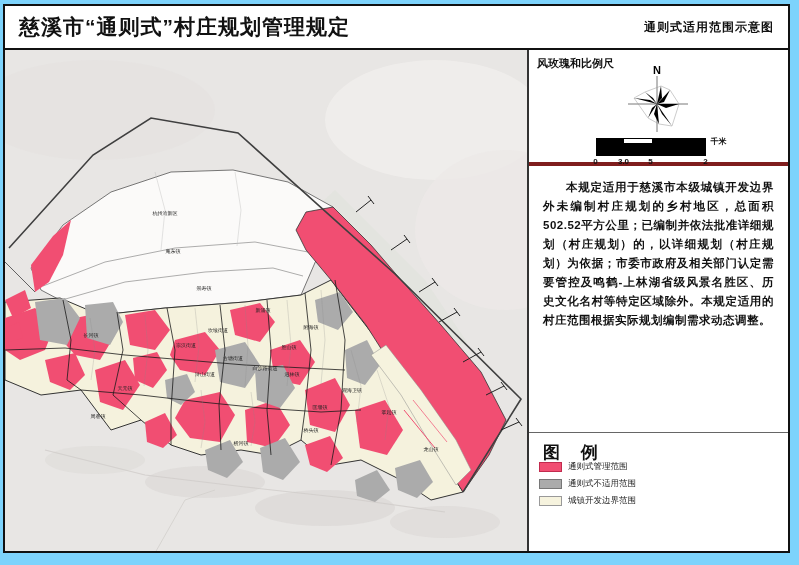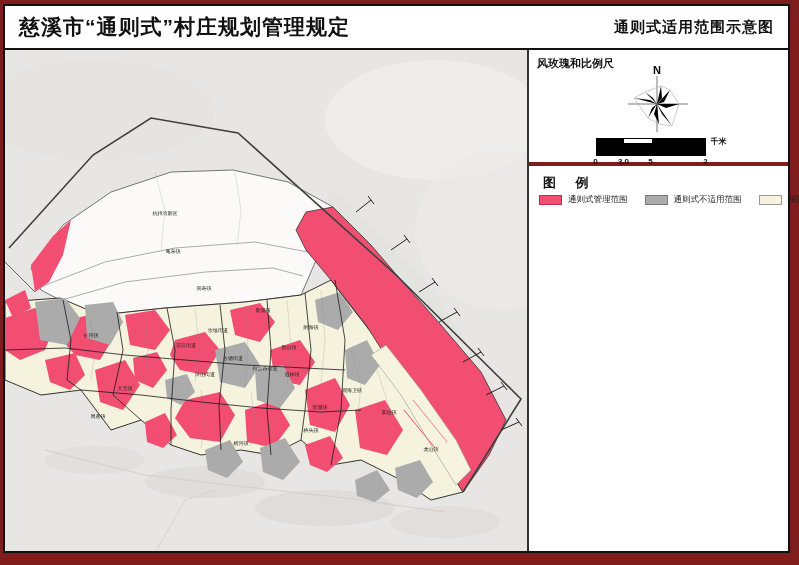--- a/index.html
+++ b/index.html
@@ -1,24 +1,24 @@
 <!DOCTYPE html>
 <html><head>
 <meta charset="utf-8">
 <style>
   html,body{margin:0;padding:0;background:#fff;}
-  .page{position:relative;width:799px;height:565px;background:#7f1d1d;overflow:hidden;
+  .page{position:relative;width:799px;height:565px;background:#7dd3fc;overflow:hidden;
         font-family:"Liberation Sans","DejaVu Sans",sans-serif;color:#111;}
   .frame{position:absolute;left:3px;top:4px;width:787px;height:549px;border:2px solid #111;
          box-sizing:border-box;display:flex;flex-direction:column;background:#fff;}
   
   .titlebar{height:44px;min-height:44px;border-bottom:2px solid #111;display:flex;
             align-items:center;justify-content:space-between;padding:0 14px;box-sizing:border-box;}
   .title-left{font-size:21px;font-weight:bold;letter-spacing:1px;}
-  .title-right{font-size:15px;font-weight:bold;letter-spacing:1px;text-align:center;}
+  .title-right{font-size:12px;font-weight:bold;letter-spacing:1px;text-align:center;}
   
   .content{flex:1;display:flex;min-height:0;}
   .map-area{position:relative;width:522px;min-width:522px;overflow:hidden;background:#e8e6e4;}
   .map-area svg{position:absolute;left:0;top:0;}
   .map-label{position:absolute;transform:translate(-50%,-50%);font-size:5px;color:#222;
              white-space:nowrap;letter-spacing:0;line-height:1;}
   
   .panel{flex:1;border-left:2px solid #333;display:flex;flex-direction:column;background:#fff;box-sizing:border-box;}
   .sec1{height:116px;min-height:116px;border-bottom:4px solid #7f1d1d;position:relative;box-sizing:border-box;}
   .sec1-title{position:absolute;left:8px;top:6px;font-size:11px;font-weight:bold;}
@@ -27,23 +27,23 @@
   .scalebar{position:relative;height:18px;width:110px;margin-left:2px;border:1px solid #000;box-sizing:border-box;background:#000;}
   .scalebar .seg-white{position:absolute;left:27px;top:0;width:28px;height:4px;background:#fff;}
   .scale-unit{position:absolute;right:-4px;top:-3px;font-size:8px;font-weight:bold;}
   .scale-ticks{position:relative;height:10px;font-size:8px;font-weight:bold;}
   .scale-ticks span{position:absolute;top:1px;transform:translateX(-50%);}
   .tick0{left:2px}.tick1{left:30px}.tick2{left:57px}.tick3{left:112px}
   .sec2{flex:1;border-bottom:1px solid #666;box-sizing:border-box;}
   .desc{margin:12px 14px;font-size:11.5px;line-height:19px;font-weight:bold;text-align:justify;
         text-indent:2em;letter-spacing:0.5px;}
   .sec3{height:118px;min-height:118px;position:relative;box-sizing:border-box;}
-  .legend-title{position:absolute;left:14px;top:8px;font-size:13px;font-weight:bold;letter-spacing:8px;}
+  .legend-title{position:absolute;left:14px;top:8px;font-size:17px;font-weight:bold;letter-spacing:8px;}
   .legend-cols{position:absolute;left:10px;top:28px;right:6px;display:flex;}
-  .leg-col{display:flex;flex-direction:row;gap:17px;}
+  .leg-col{display:flex;flex-direction:column;gap:6px;}
   .leg-col.left{width:150px;}
   .leg-col.right{flex:1;}
   .leg-row{display:flex;align-items:center;gap:6px;height:11px;}
   .leg-row .lab{font-size:8.5px;color:#222;white-space:nowrap;}
   .sw{width:23px;height:10px;border:1px solid #555;box-sizing:border-box;}
   .sw-pink{background:#f14e72;border-color:#c22b4e;}
   .sw-gray{background:#ababab;border-color:#777;}
   .sw-cream{background:#f6f3de;border-color:#999;}
   .ln{width:26px;height:9px;border:1px solid #000;box-sizing:border-box;position:relative;background:#fff;}
   .ln-thick{background:#000;}
@@ -230,20 +230,23 @@
             </div>
             <div class="scale-ticks">
               <span class="tick0">0</span>
               <span class="tick1">3.0</span>
               <span class="tick2">5</span>
               <span class="tick3">2</span>
             </div>
           </div>
         </div>
 
+        <div class="sec2">
+          <p class="desc">本规定适用于慈溪市本级城镇开发边界外未编制村庄规划的乡村地区，总面积502.52平方公里；已编制并依法批准详细规划（村庄规划）的，以详细规划（村庄规划）为依据；市委市政府及相关部门认定需要管控及鸣鹤-上林湖省级风景名胜区、历史文化名村等特定区域除外。本规定适用的村庄范围根据实际规划编制需求动态调整。</p>
+        </div>
 
         <div class="sec3">
           <div class="legend-title">图 例</div>
           <div class="legend-cols">
             <div class="leg-col left">
               <div class="leg-row">
                 <span class="sw sw-pink"></span>
                 <span class="lab">通则式管理范围</span>
               </div>
               <div class="leg-row">

